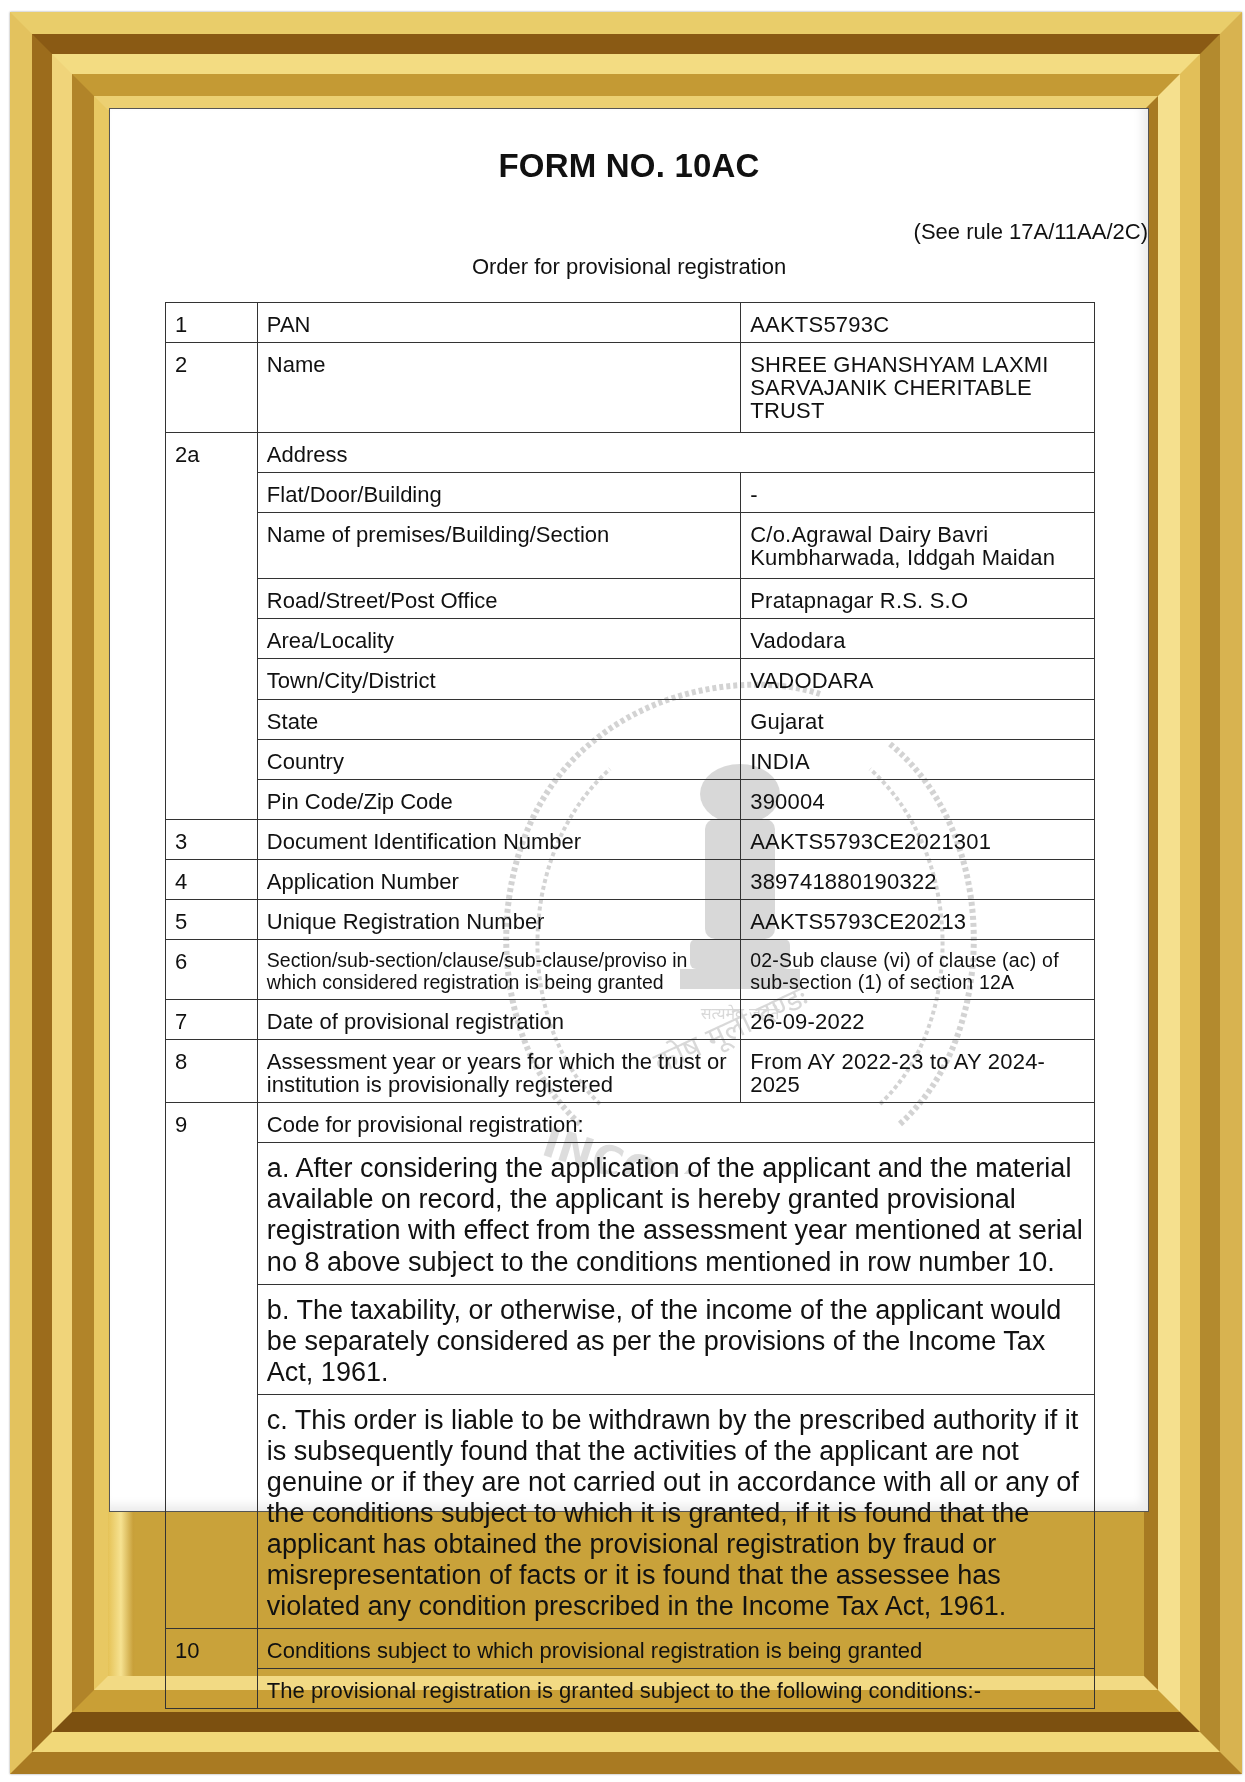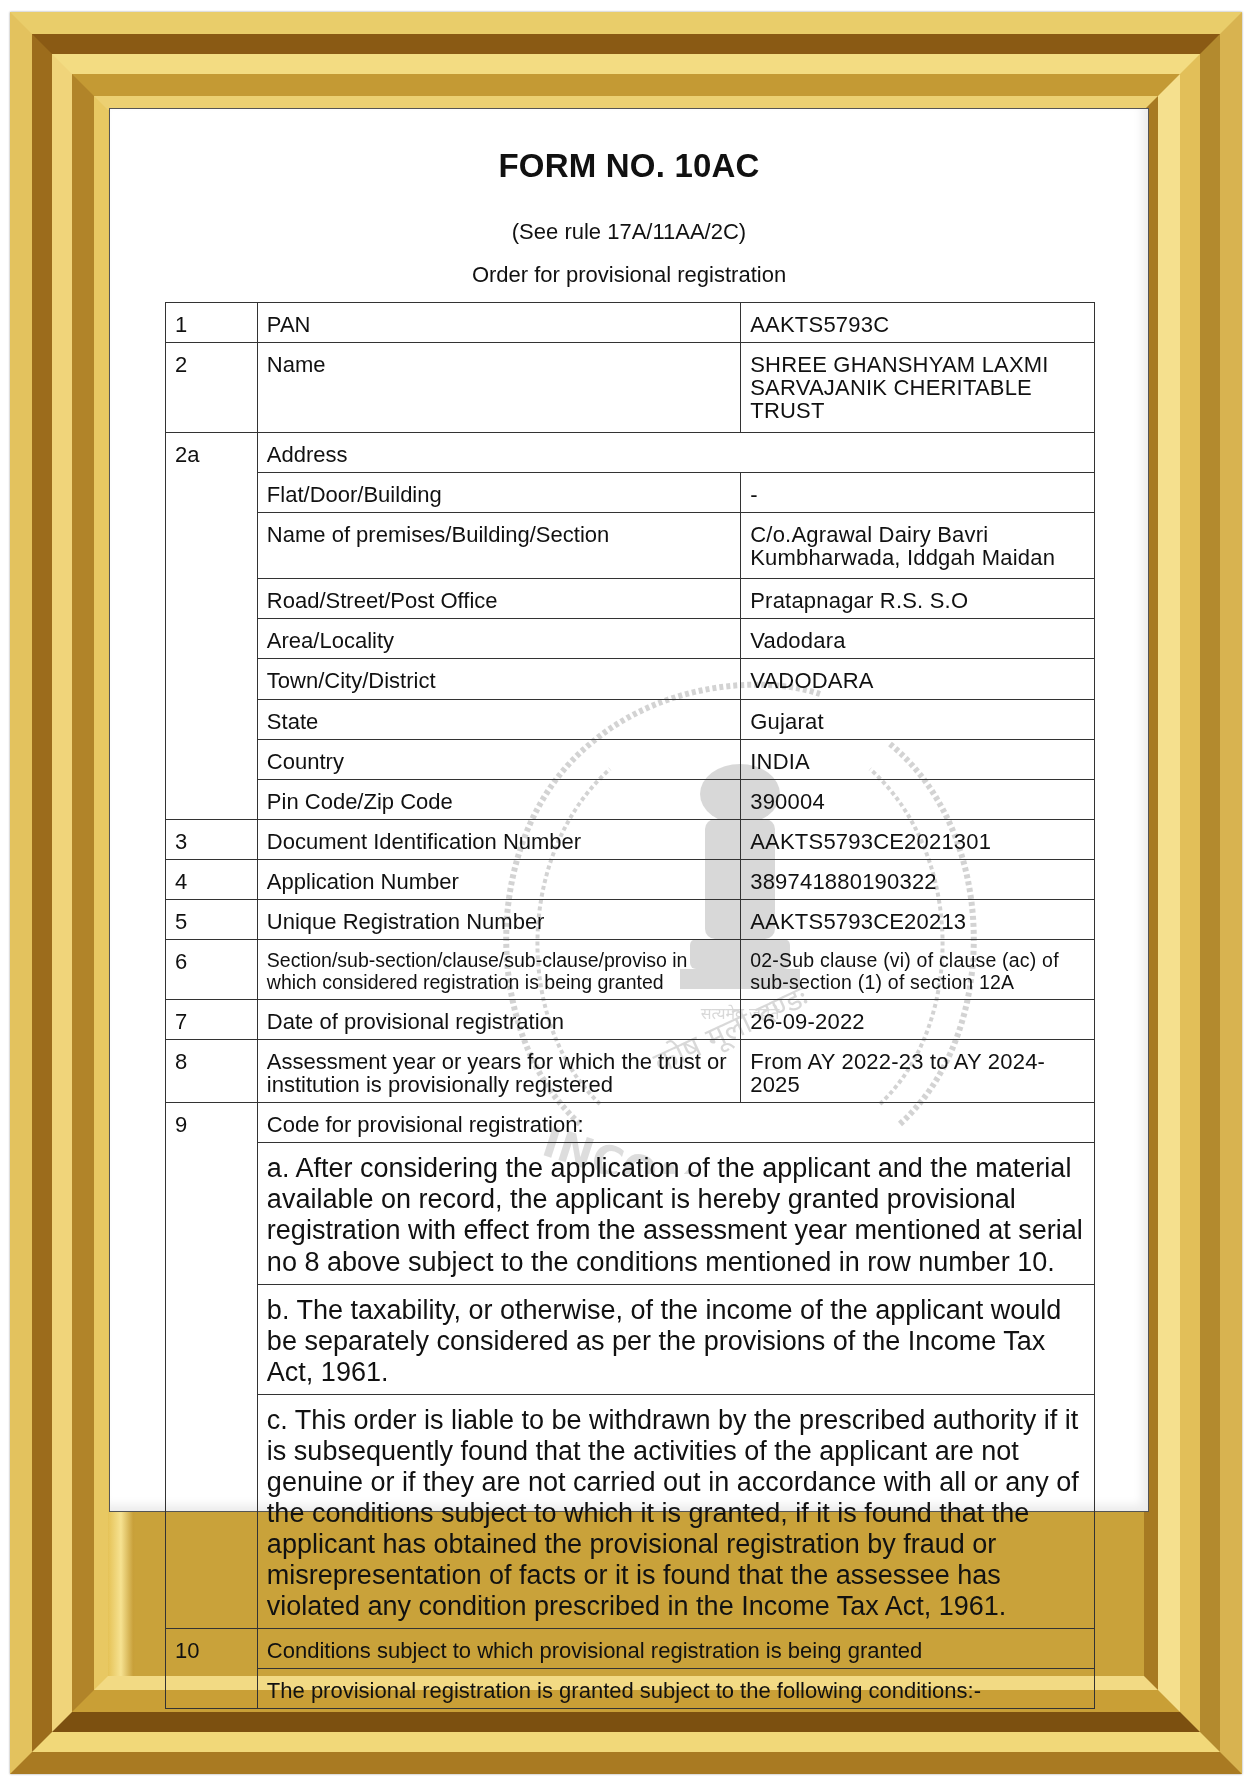--- a/index.html
+++ b/index.html
@@ -25,24 +25,24 @@
     position: absolute; left: 109px; top: 108px; width: 1040px; height: 1404px;
     background: #ffffff; border: 1px solid #555;
     box-shadow: inset -6px -6px 10px rgba(0,0,0,0.08);
   }
 
   .title {
     position: absolute; left: 0; right: 0; top: 38px; text-align: center;
     font-weight: bold; font-size: 33px; letter-spacing: 0.2px;
   }
   .subtitle {
-    position: absolute; left: 0; right: 0; top: 110px; text-align: center; font-size: 22px;
+    position: absolute; left: 0; right: 0; top: 110px; text-align: right; font-size: 22px;
   }
   .subtitle2 {
-    position: absolute; left: 0; right: 0; top: 145px; text-align: center; font-size: 22px; margin-top: 8px;
+    position: absolute; left: 0; right: 0; top: 145px; text-align: center; font-size: 22px;
   }
 
   
   .watermark { position: absolute; left: 350px; top: 545px; width: 560px; height: 520px; opacity: 0.28; pointer-events: none; }
 
   table.form {
     position: absolute; left: 55px; top: 193px; width: 930px;
     border-collapse: collapse; font-size: 22px; line-height: 1.05;
   }
   table.form td {

